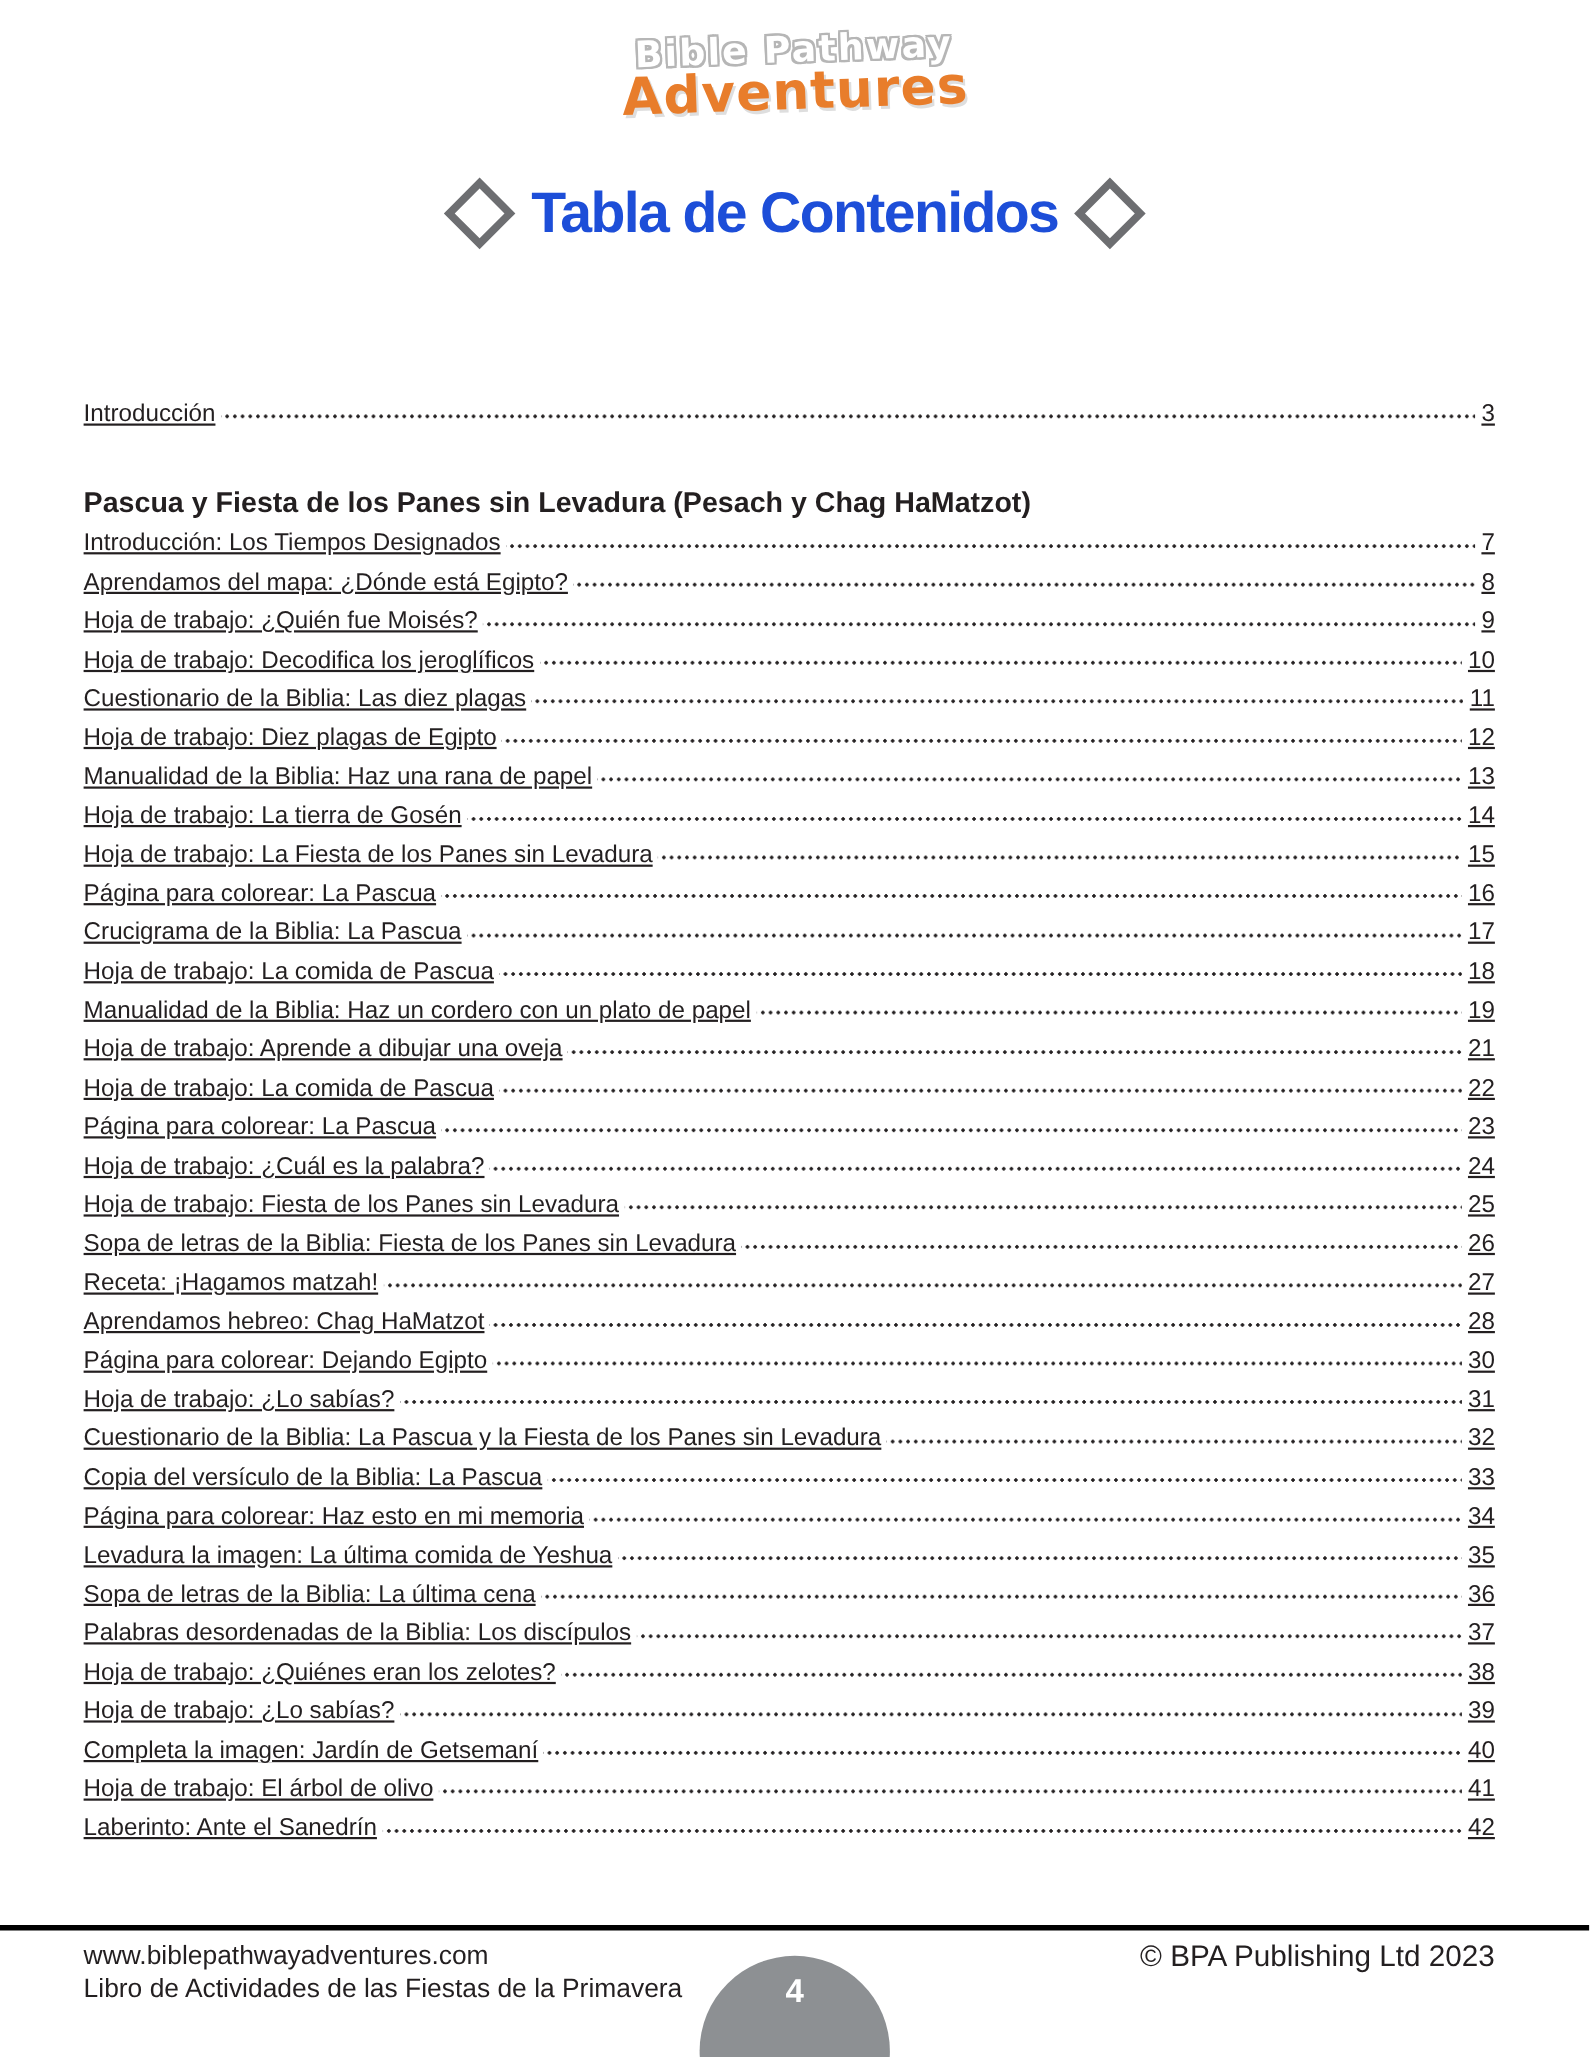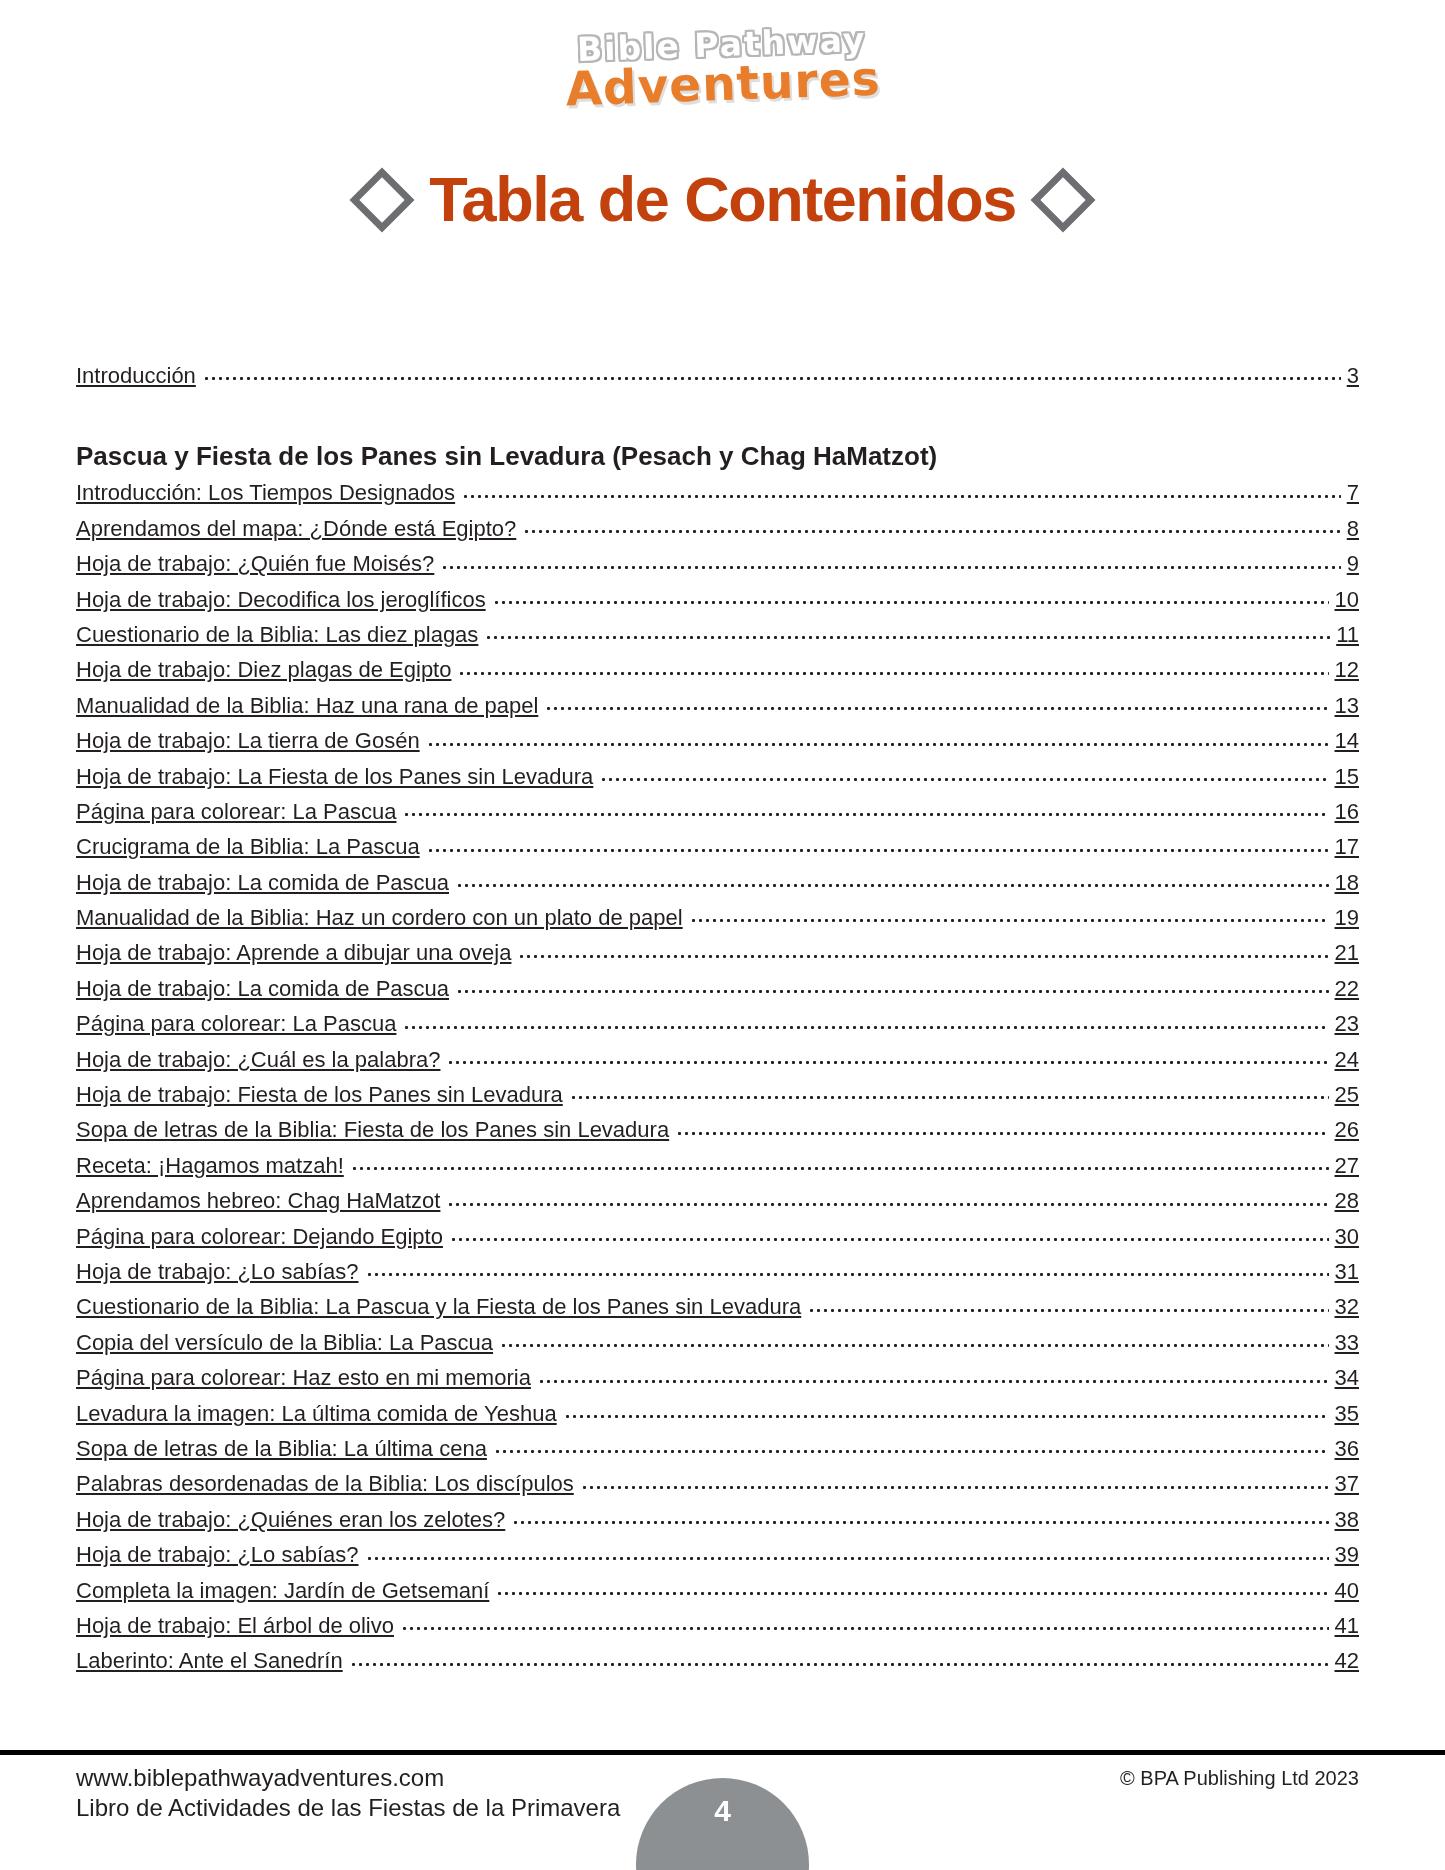--- a/index.html
+++ b/index.html
@@ -52,24 +52,24 @@
     left: 0;
     width: 100%;
     display: flex;
     justify-content: center;
     align-items: center;
     gap: 24px;
   }
   .page-title {
     font-family: "Liberation Sans", sans-serif;
     font-weight: 800;
-    font-size: 63px;
+    font-size: 52px;
     line-height: 1;
     letter-spacing: -1.5px;
-    color: #c2410c;
+    color: #1d4ed8;
     white-space: nowrap;
   }
   .diamond-group { display: flex; align-items: center; gap: 4px; }
   .d-large {
     width: 32px; height: 32px;
     border: 7px solid #6d6e71;
     transform: rotate(45deg);
     background: transparent;
   }
   .d-small-wrap { position: relative; top: 13px; }
@@ -127,21 +127,21 @@
     top: 1763px;
     left: 76px;
     font-size: 24px;
     line-height: 30px;
     color: #231f20;
   }
   .footer-right {
     position: absolute;
     top: 1763px;
     right: 86px;
-    font-size: 20px;
+    font-size: 27px;
     line-height: 30px;
     color: #231f20;
     text-align: right;
   }
   .page-circle {
     position: absolute;
     top: 1778px;
     left: 636px;
     width: 173px;
     height: 173px;

